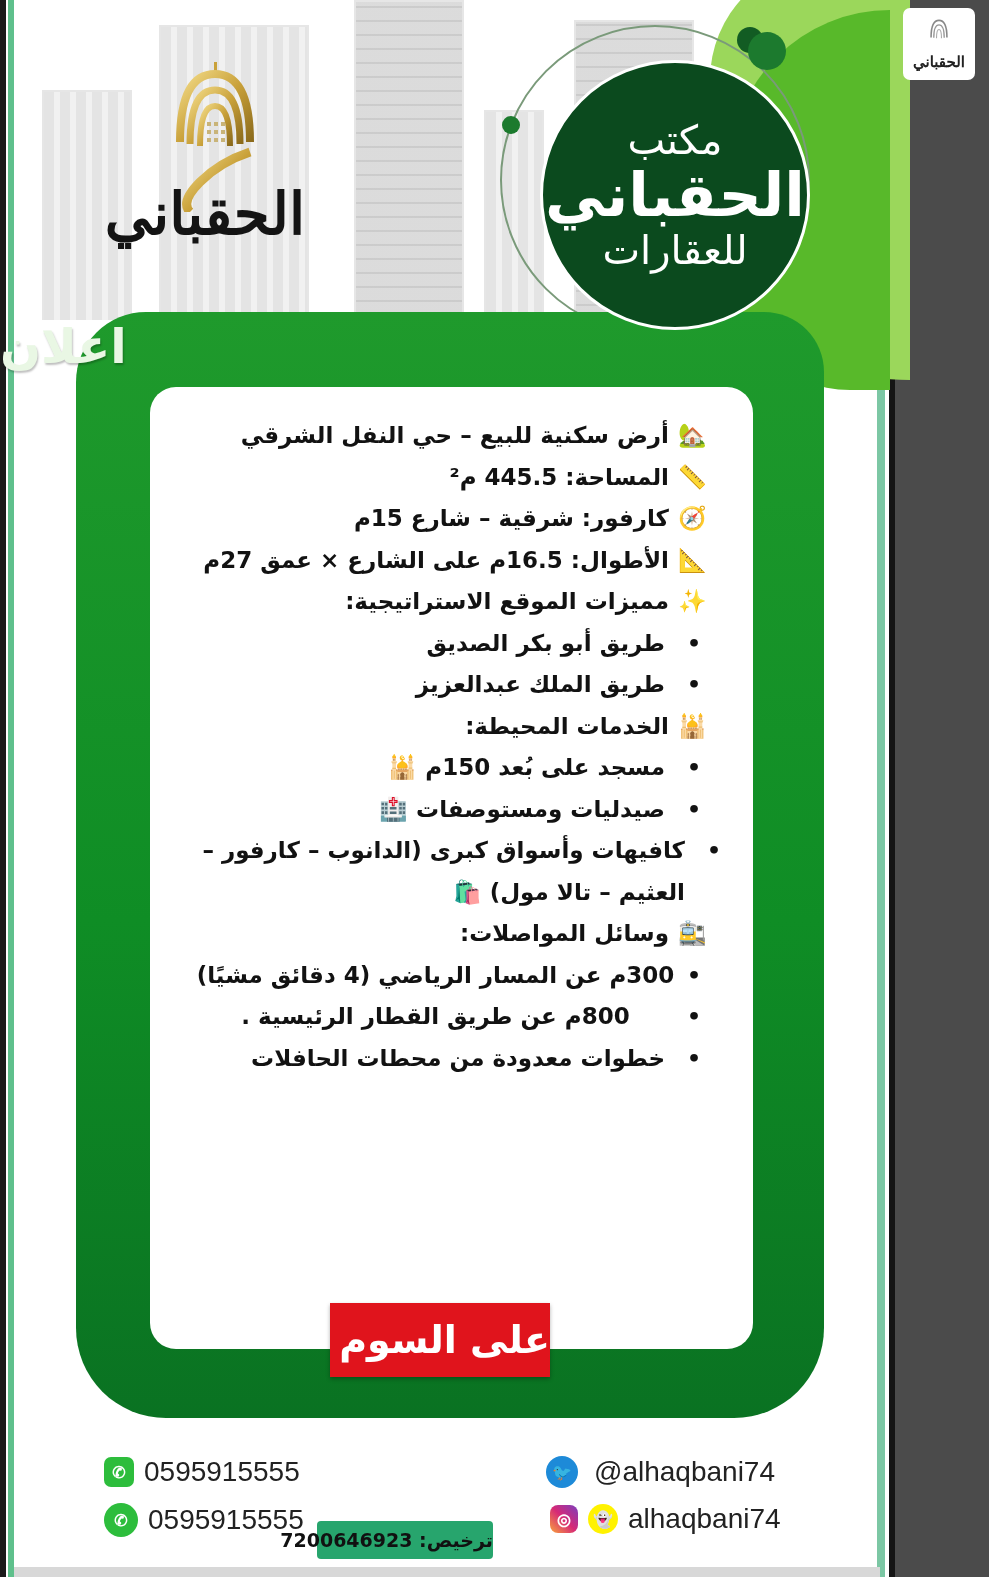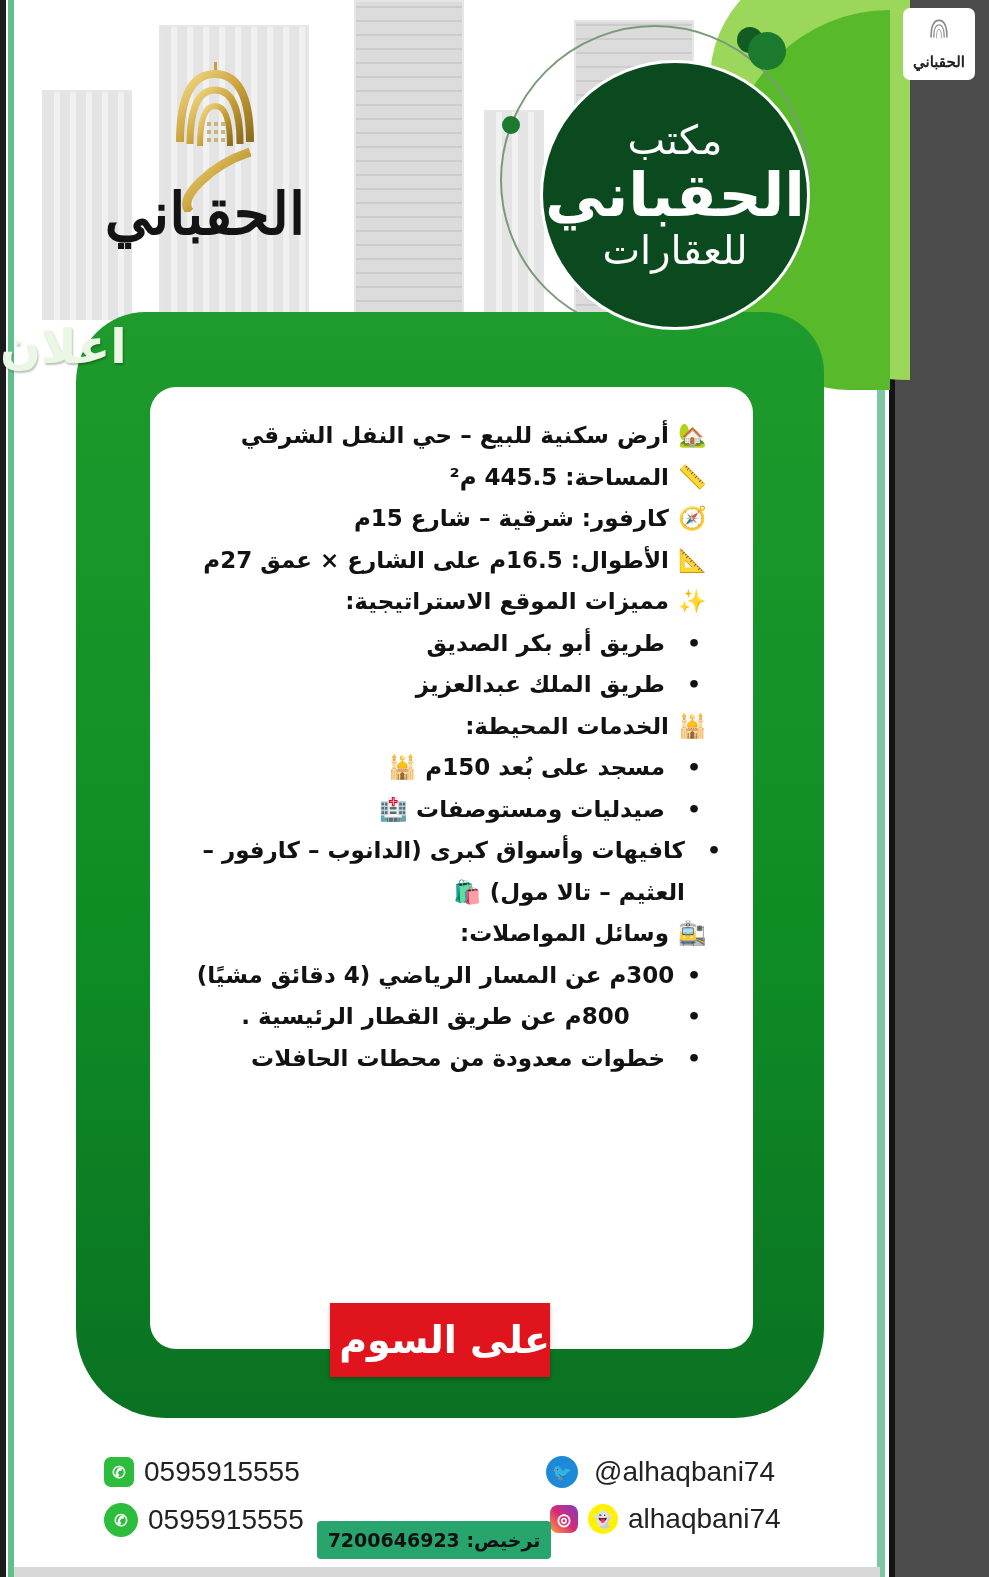--- a/index.html
+++ b/index.html
@@ -78,21 +78,21 @@
     position: absolute; left: 330px; top: 1303px; width: 220px; height: 74px;
     background: #e0141c; border-radius: 0; color: #ffffff;
     font-size: 38px; font-weight: bold; text-align: right; line-height: 74px; direction: rtl;
     box-shadow: 0 2px 4px rgba(0,0,0,0.3);
   }
 
   
   .contact { position: absolute; display: flex; align-items: center; gap: 10px; font-family: "Liberation Sans", sans-serif; font-size: 28px; color: #222; }
   .cicon { display: inline-flex; align-items: center; justify-content: center; border-radius: 50%; color: #fff; font-size: 16px; font-weight: bold; }
   .license {
-    position: absolute; left: 317px; top: 1521px; width: 234px; height: 38px; background: #27a56d;
+    position: absolute; left: 317px; top: 1521px; width: 176px; height: 38px; background: #27a56d;
     border-radius: 4px; color: #111; font-size: 19px; font-weight: bold; text-align: center; line-height: 38px;
     direction: rtl; white-space: nowrap;
   }
   .bottom-edge { position: absolute; left: 14px; top: 1567px; width: 866px; height: 10px; background: #d8d8d8; }
 
   .side-logo {
     position: absolute; left: 903px; top: 8px; width: 72px; height: 72px; background: #ffffff; border-radius: 7px;
     display: flex; flex-direction: column; align-items: center; justify-content: center;
   }
   .side-logo .t { font-family: "DejaVu Serif", serif; font-size: 15px; font-weight: bold; color: #222; direction: rtl; margin-top: 2px; }

